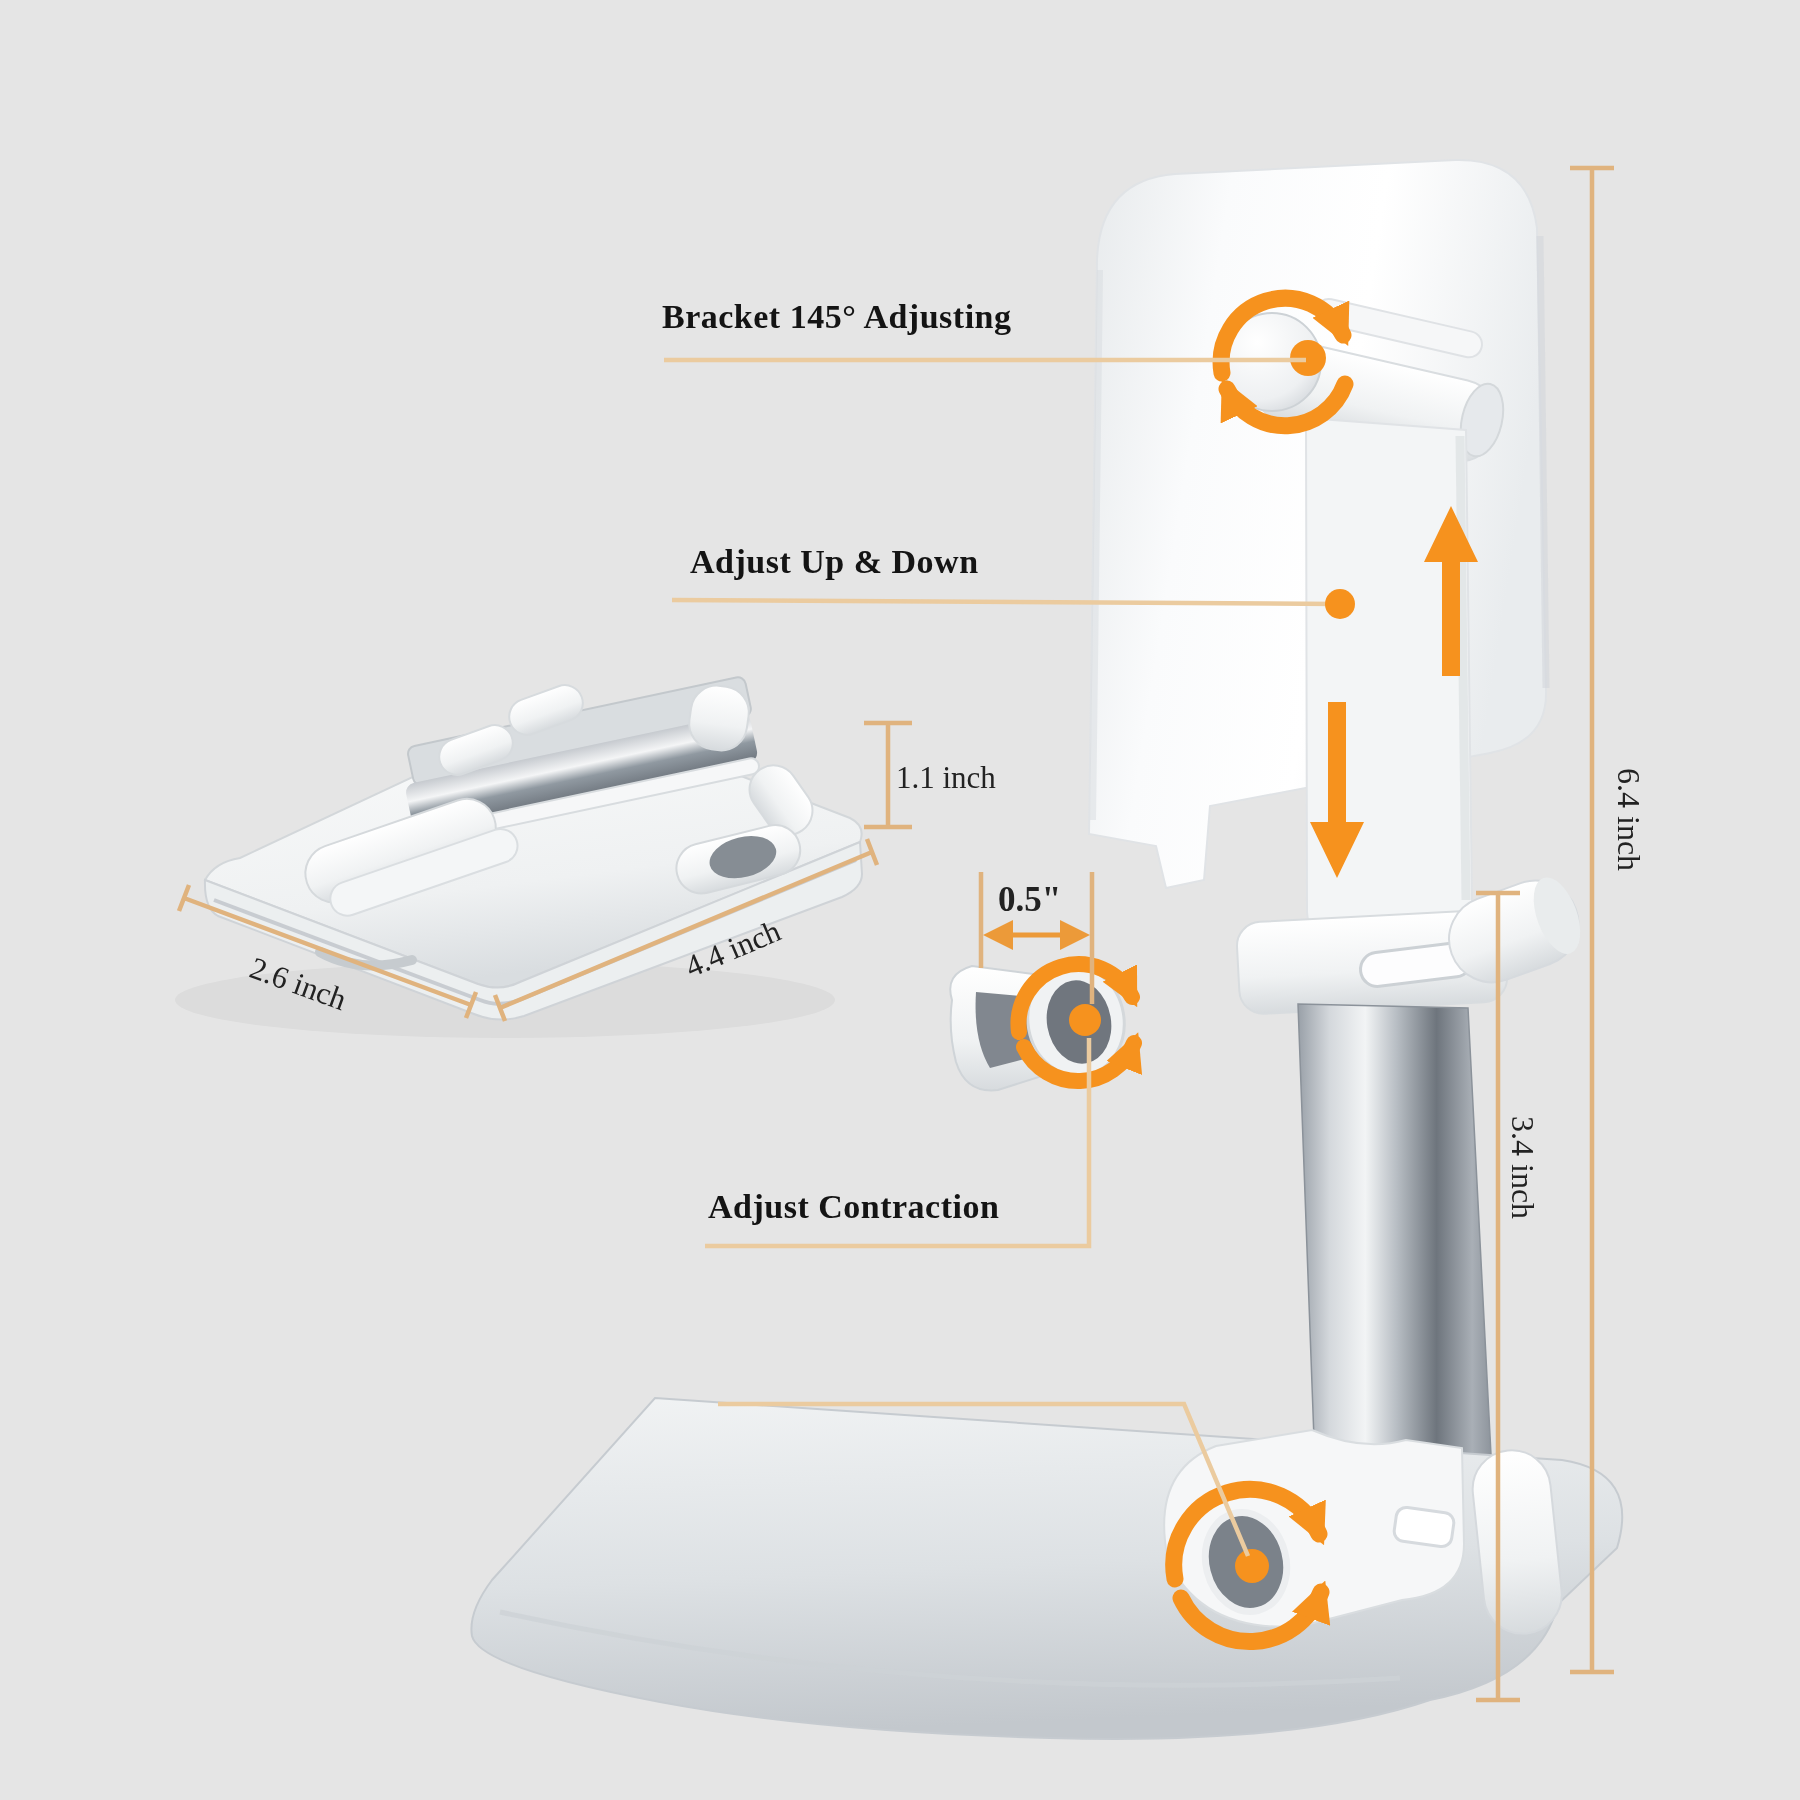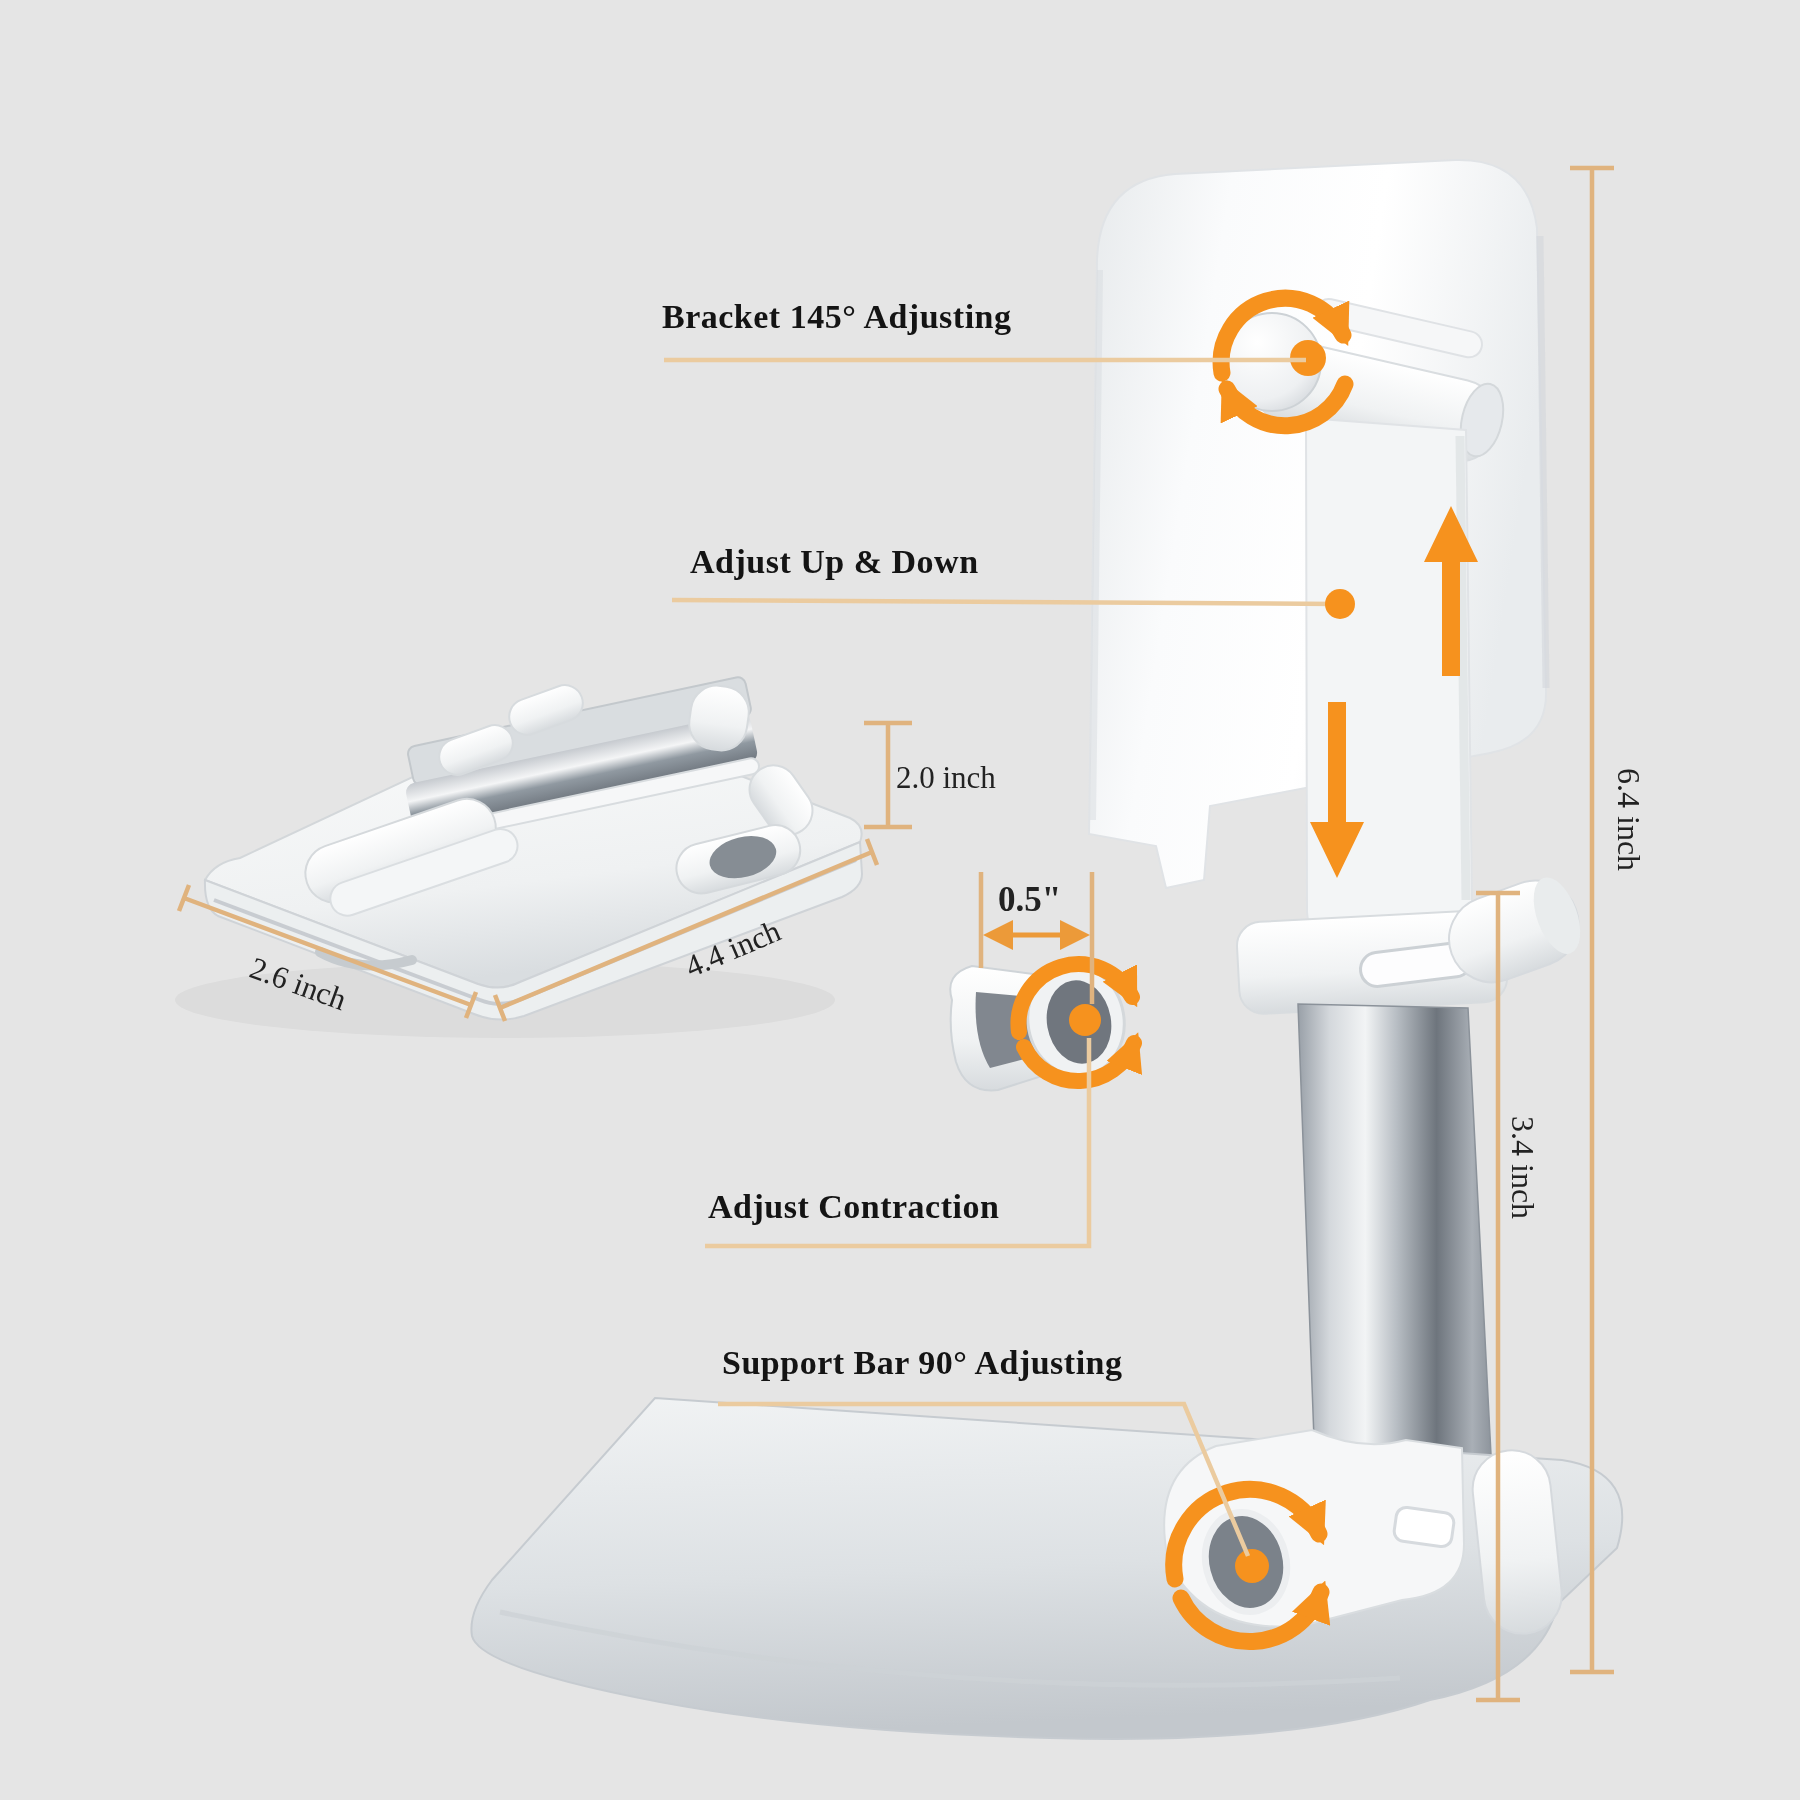--- a/index.html
+++ b/index.html
@@ -208,22 +208,21 @@
     <g>
       <path d="M500,1008 L872,852 M505,1021 L495,995 M877,865 L867,839"></path>
     </g>
   </g>
   <line x1="992" y1="935" x2="1081" y2="935" stroke="#EC9A39" stroke-width="5" marker-start="url(#ah2)" marker-end="url(#ah2)"></line>
 </svg>
 
 <div class="lbl" style="left:662px;top:298px;">Bracket 145° Adjusting</div>
 <div class="lbl" style="left:690px;top:543px;">Adjust Up &amp; Down</div>
 <div class="lbl" style="left:708px;top:1188px;">Adjust Contraction</div>
-<div class="lbl" style="left:722px;top:1344px;">Support Bar 90° Adjusting</div>
-
-<div class="dim" style="left:896px;top:760px;">2.0 inch</div>
+
+<div class="dim" style="left:896px;top:760px;">1.1 inch</div>
 <div class="dim dim-bold" style="left:998px;top:880px;">0.5"</div>
 <div class="dim rot" style="left:298px;top:984px;transform:translate(-50%,-50%) rotate(20deg);">2.6 inch</div>
 <div class="dim rot" style="left:733px;top:949px;transform:translate(-50%,-50%) rotate(-23deg);">4.4 inch</div>
 <div class="dim vert" style="left:1610px;top:768px;">6.4 inch</div>
 <div class="dim vert" style="left:1504px;top:1116px;">3.4 inch</div>
 
 </div>
 
 </body></html>

